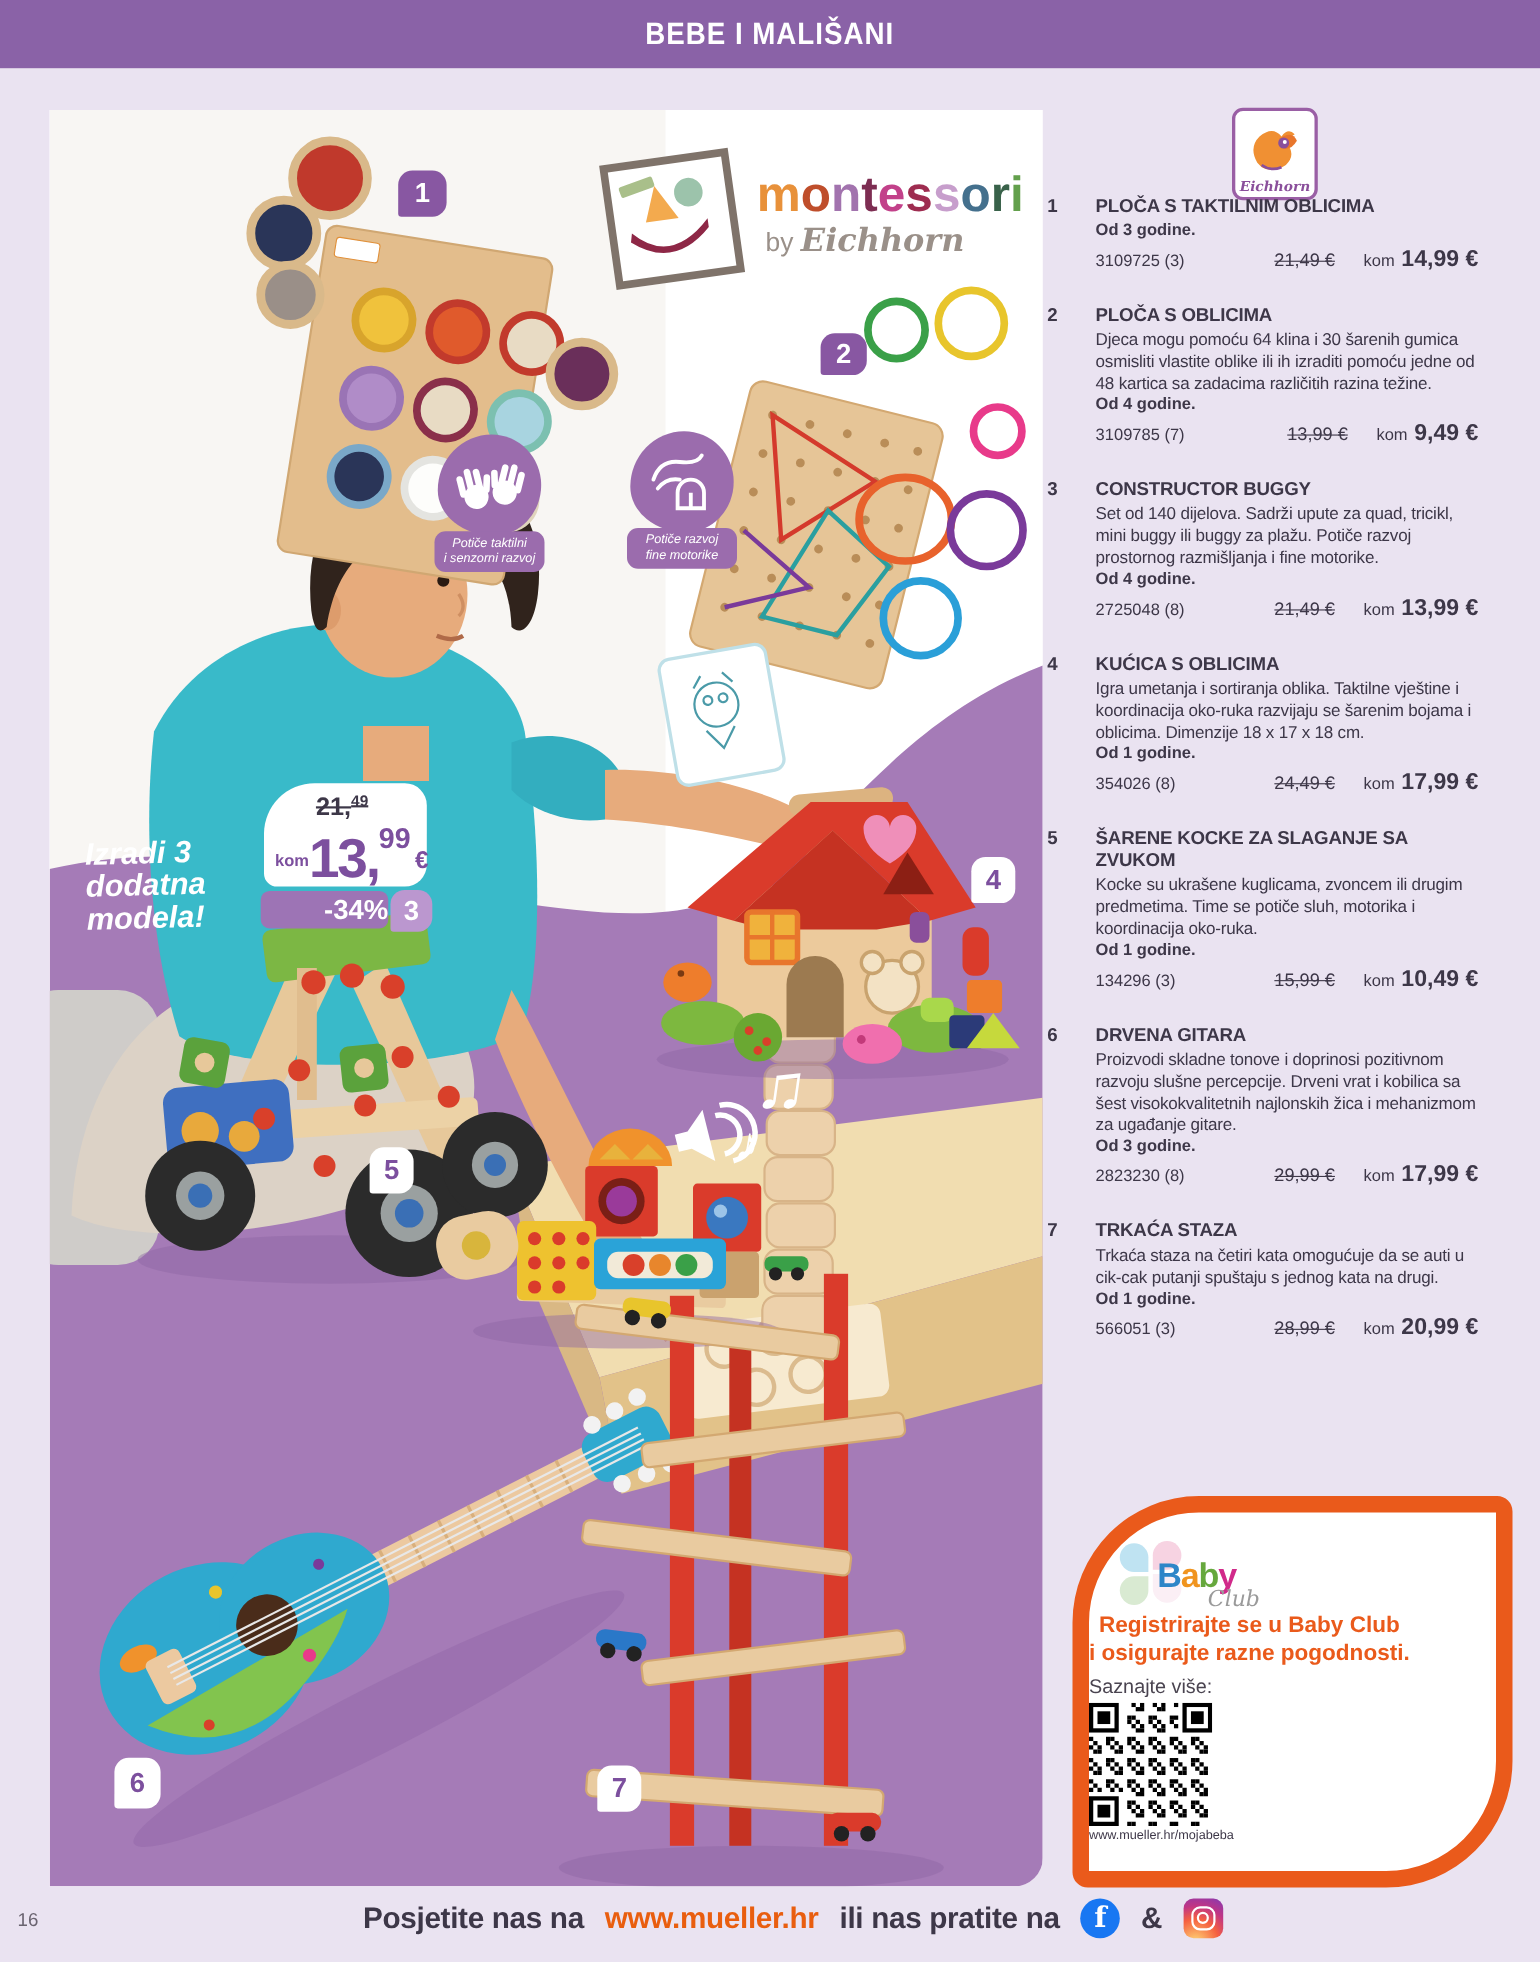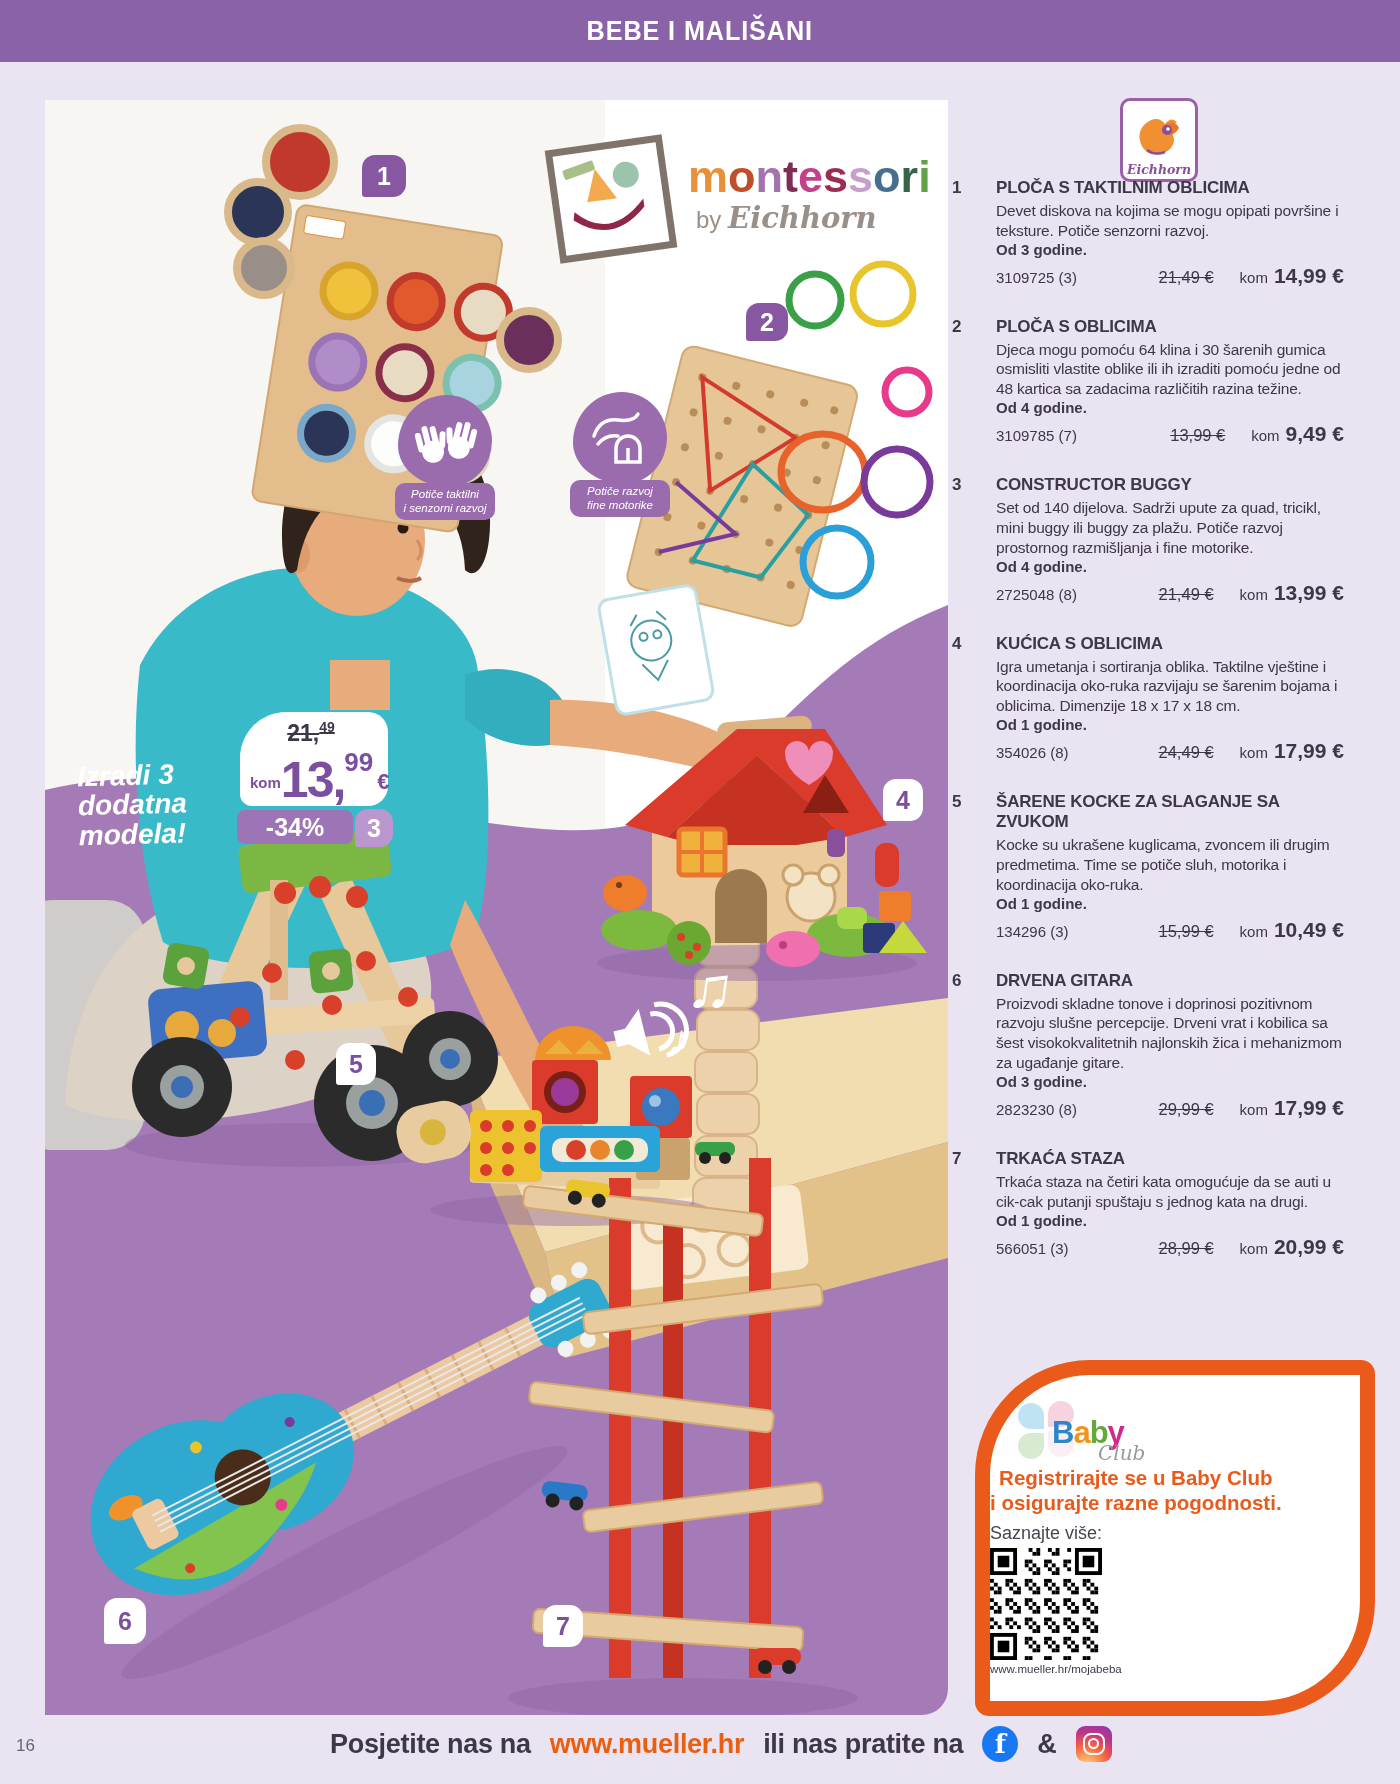--- a/index.html
+++ b/index.html
@@ -36,21 +36,21 @@
   .pb-old{position:absolute;left:0;right:6px;top:7px;text-align:center;color:#3d3748;
           font-weight:800;font-size:23px;}
   .pb-old .strike{text-decoration:line-through;}
   .pb-old sup{font-size:14px;}
   .pb-row{position:absolute;left:10px;bottom:6px;display:flex;align-items:flex-end;color:#7c4f9e;}
   .pb-kom{font-weight:800;font-size:15px;margin-bottom:9px;}
   .pb-main{font-weight:800;font-size:50px;line-height:.8;letter-spacing:-2px;}
   .pb-sup{font-weight:800;font-size:26px;margin-bottom:22px;}
   .pb-eur{font-weight:700;font-size:22px;margin-left:4px;margin-bottom:5px;}
   .discount{position:absolute;left:237px;top:810px;width:116px;height:34px;background:#9d74b5;
-            border-radius:8px;display:flex;align-items:center;justify-content:center;
+            border-radius:8px;display:flex;align-items:center;justify-content:flex-end;
             color:#fff;font-weight:800;font-size:25px;}
   .promonote{position:absolute;left:78px;top:760px;width:170px;color:#fff;font-weight:800;
              font-size:28px;line-height:1.05;transform:rotate(-1.5deg);font-style:italic;}
 
   
   .mont{position:absolute;left:552px;top:142px;display:flex;align-items:flex-start;}
   .mont-sq{width:104px;height:100px;border:7px solid #7f736a;background:#fff;
            transform:rotate(-8deg);position:relative;}
   .mont-txt{margin-left:18px;margin-top:12px;}
   .mont-word{font-weight:800;font-size:45px;letter-spacing:0;line-height:1;}
@@ -550,21 +550,20 @@
     </svg>
     <div class="nm">Eichhorn</div>
   </div>
 
   <div class="plist">
 
     <article class="prod">
       <div class="no">1</div>
       <div>
           <h3>PLOČA S TAKTILNIM OBLICIMA</h3>
-        <div class="desc">Devet diskova na kojima se mogu opipati površine i teksture. Potiče senzorni razvoj.</div>
         <div class="age">Od 3 godine.</div>
         <div class="prow">
             <span class="sku">3109725 (3)</span>
           <span class="old">21,49 €</span>
           <span class="kom">kom</span>
           <span class="new">14,99 €</span>
           </div>
         </div>
     </article>
     <article class="prod">

